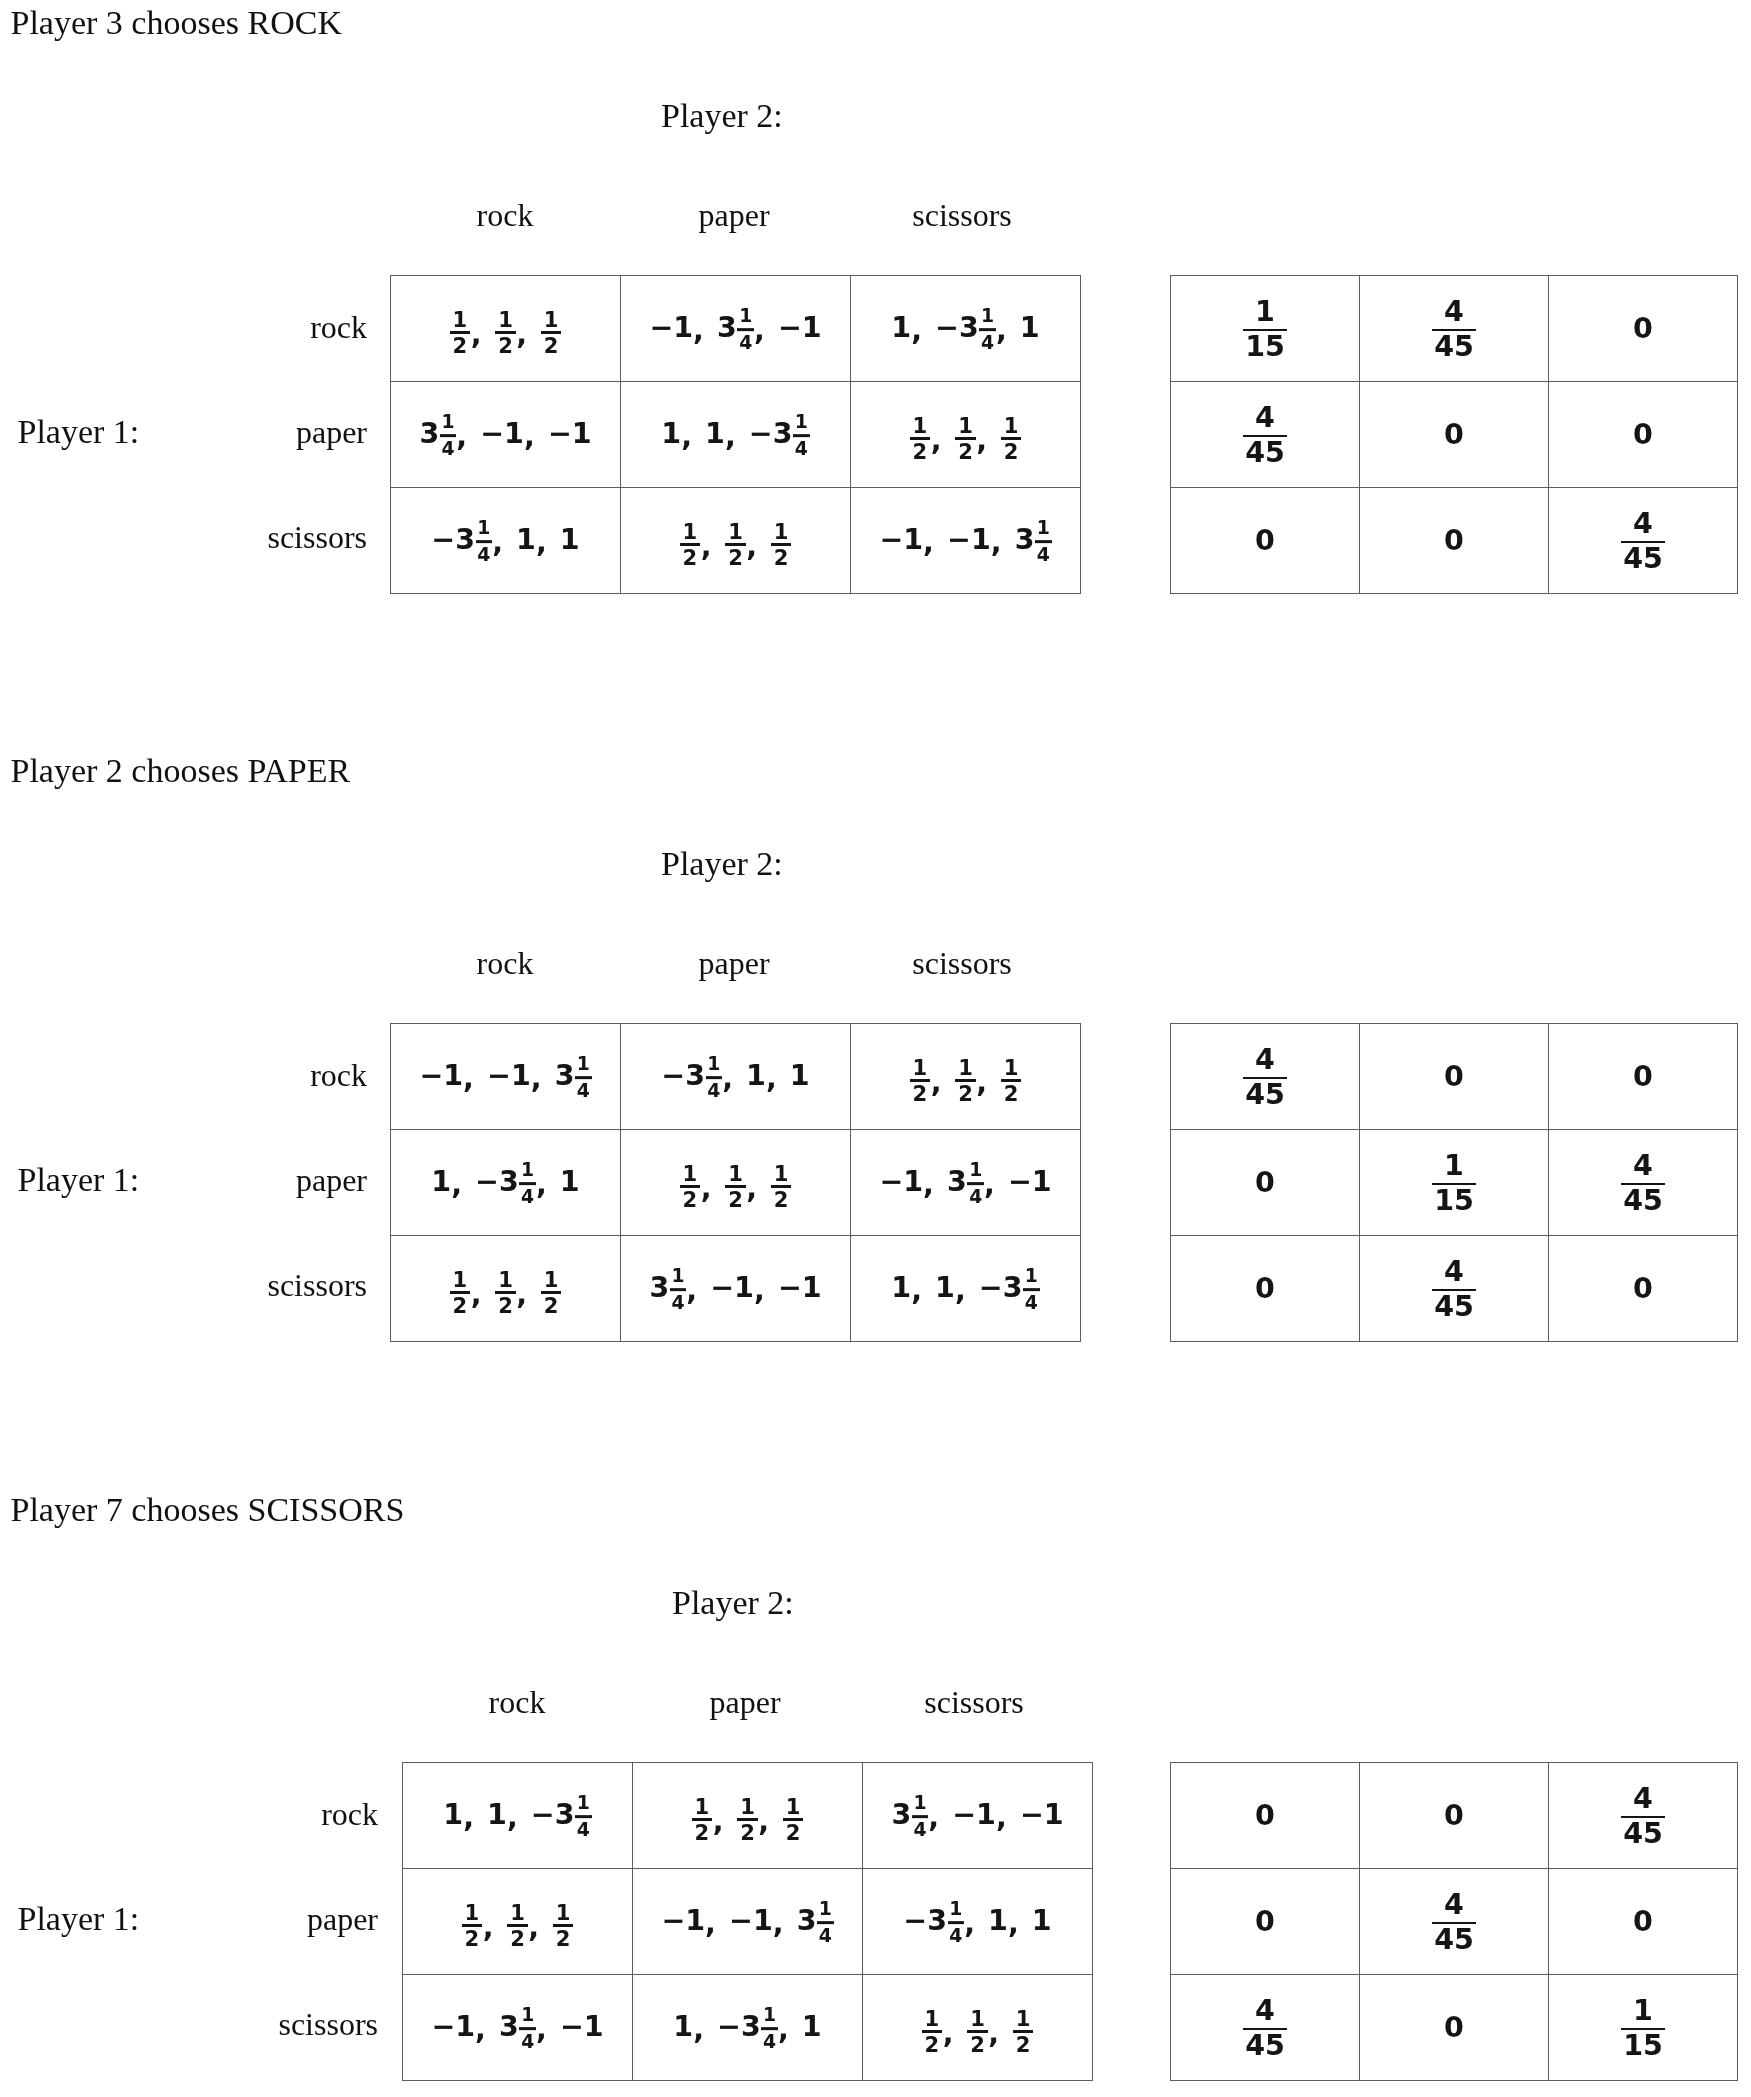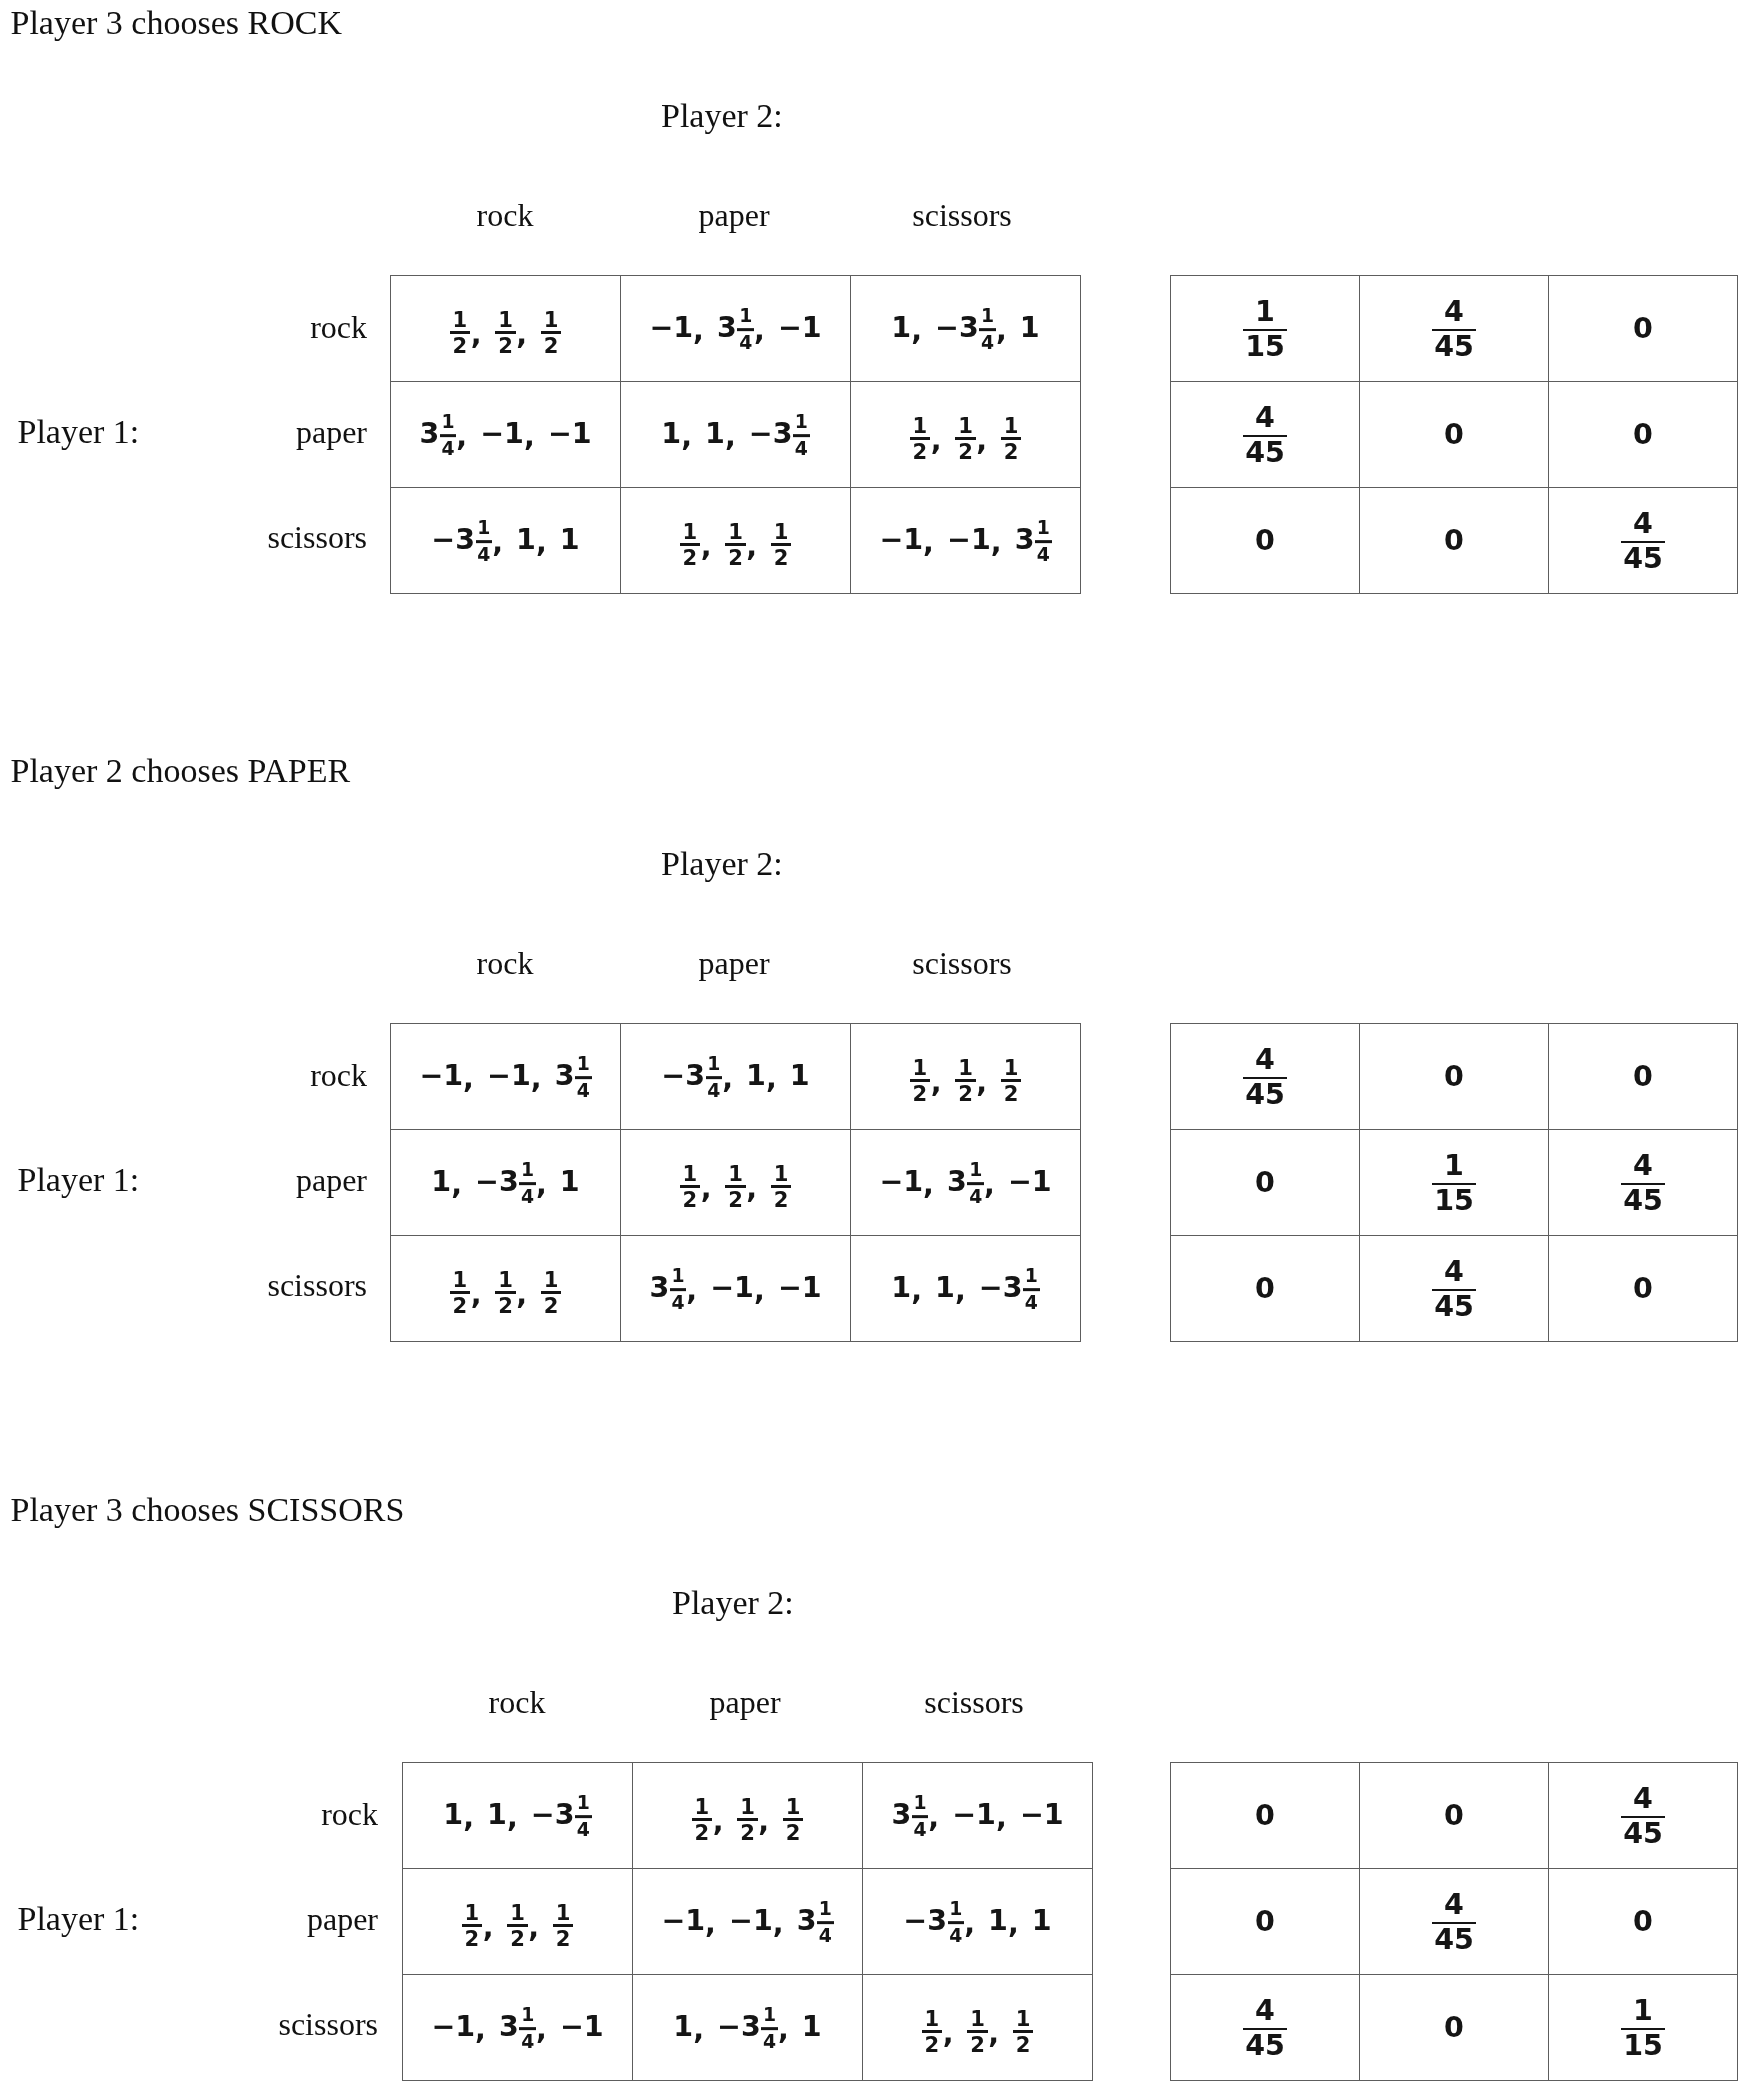--- a/index.html
+++ b/index.html
@@ -720,21 +720,21 @@
                 <span class="num">4</span>
                 <span class="bar"></span>
                 <span class="den">45</span>
               </span></td>
             <td style="height:105px;width:188px;"><span>0</span></td>
           </tr>
         </tbody>
       </table>
     </div>
     <div class="block" style="top:1487px;height:746px;">
-      <div class="section-title" style="top:5.8px;">Player 3 chooses SCISSORS</div>
+      <div class="section-title" style="top:5.8px;">Player 7 chooses SCISSORS</div>
       <div class="p2-title" style="top:99px;left:672px;">Player 2:</div>
       <div class="col-head" style="top:199px;left:412px;width:210px;">rock</div>
       <div class="col-head" style="top:199px;left:640px;width:210px;">paper</div>
       <div class="col-head" style="top:199px;left:869px;width:210px;">scissors</div>
       <div class="p1-title" style="top:415px;left:17.5px;">Player 1:</div>
       <div class="row-head" style="top:311px;left:122px;width:256px;">rock</div>
       <div class="row-head" style="top:416px;left:122px;width:256px;">paper</div>
       <div class="row-head" style="top:521px;left:122px;width:256px;">scissors</div>
       <table class="grid payoff-grid" style="top:275px;left:402px;width:686px;">
         <tbody>

